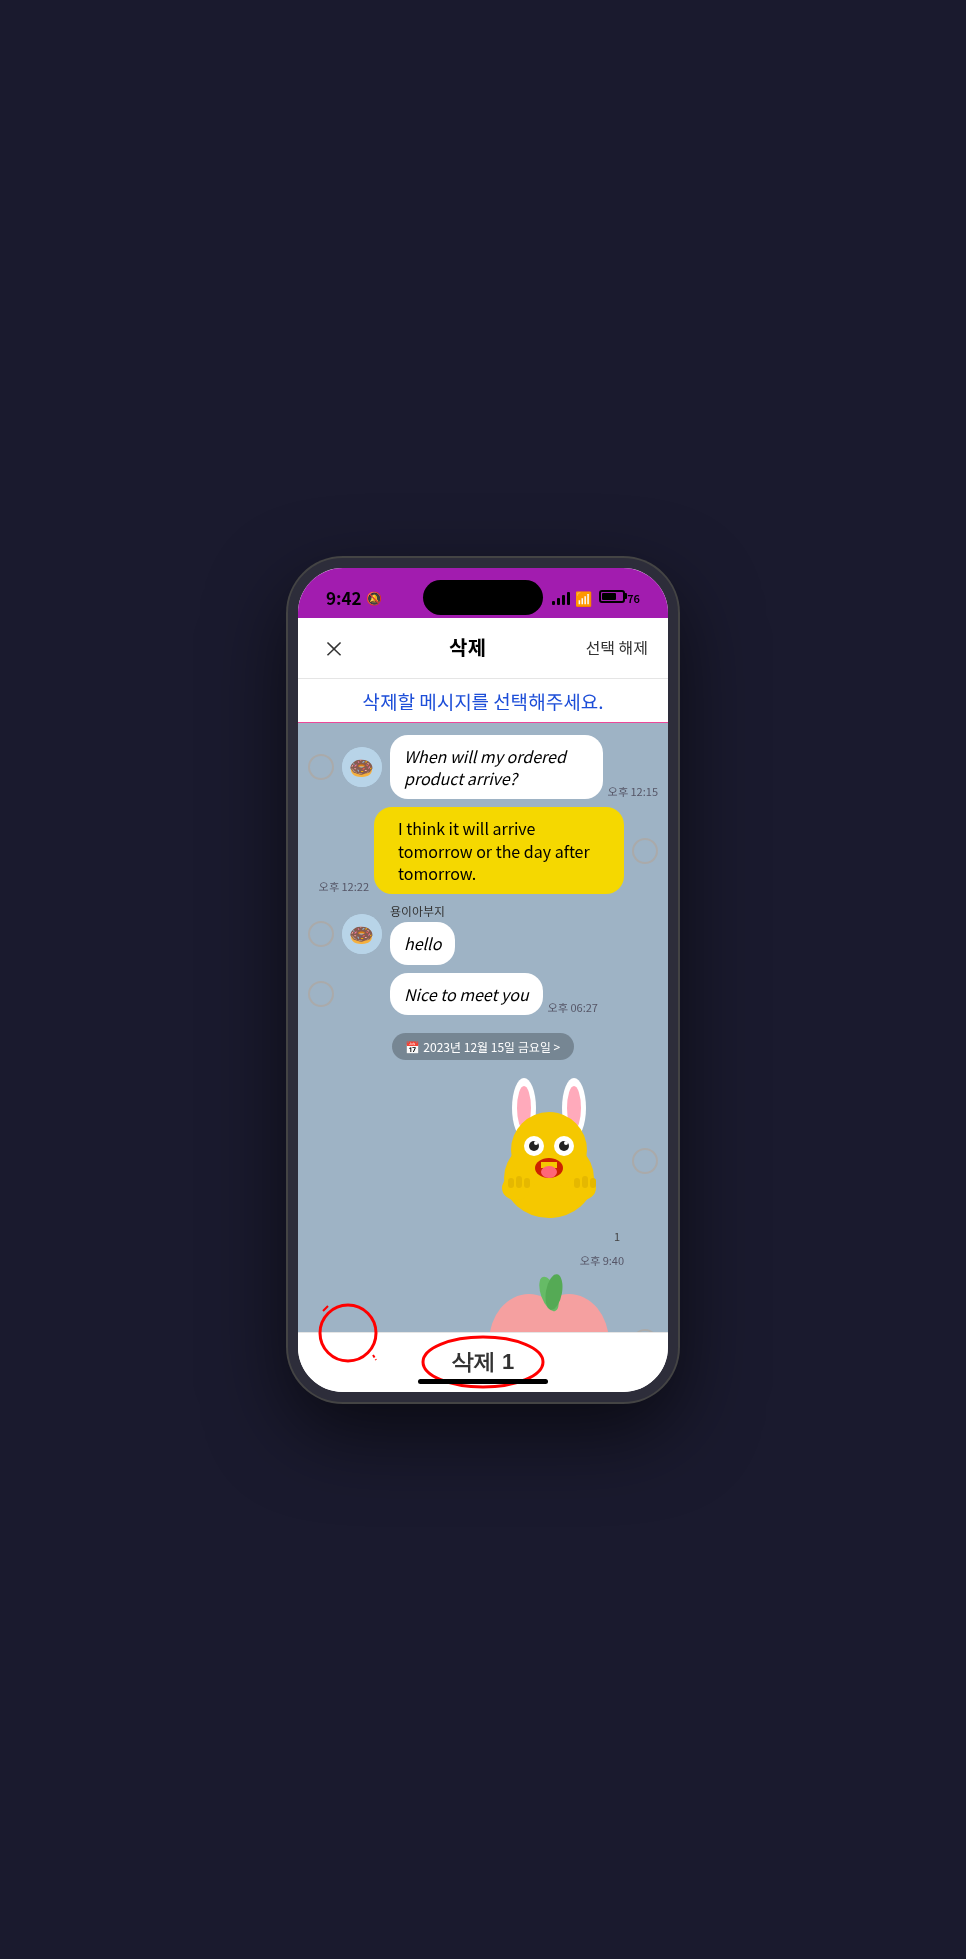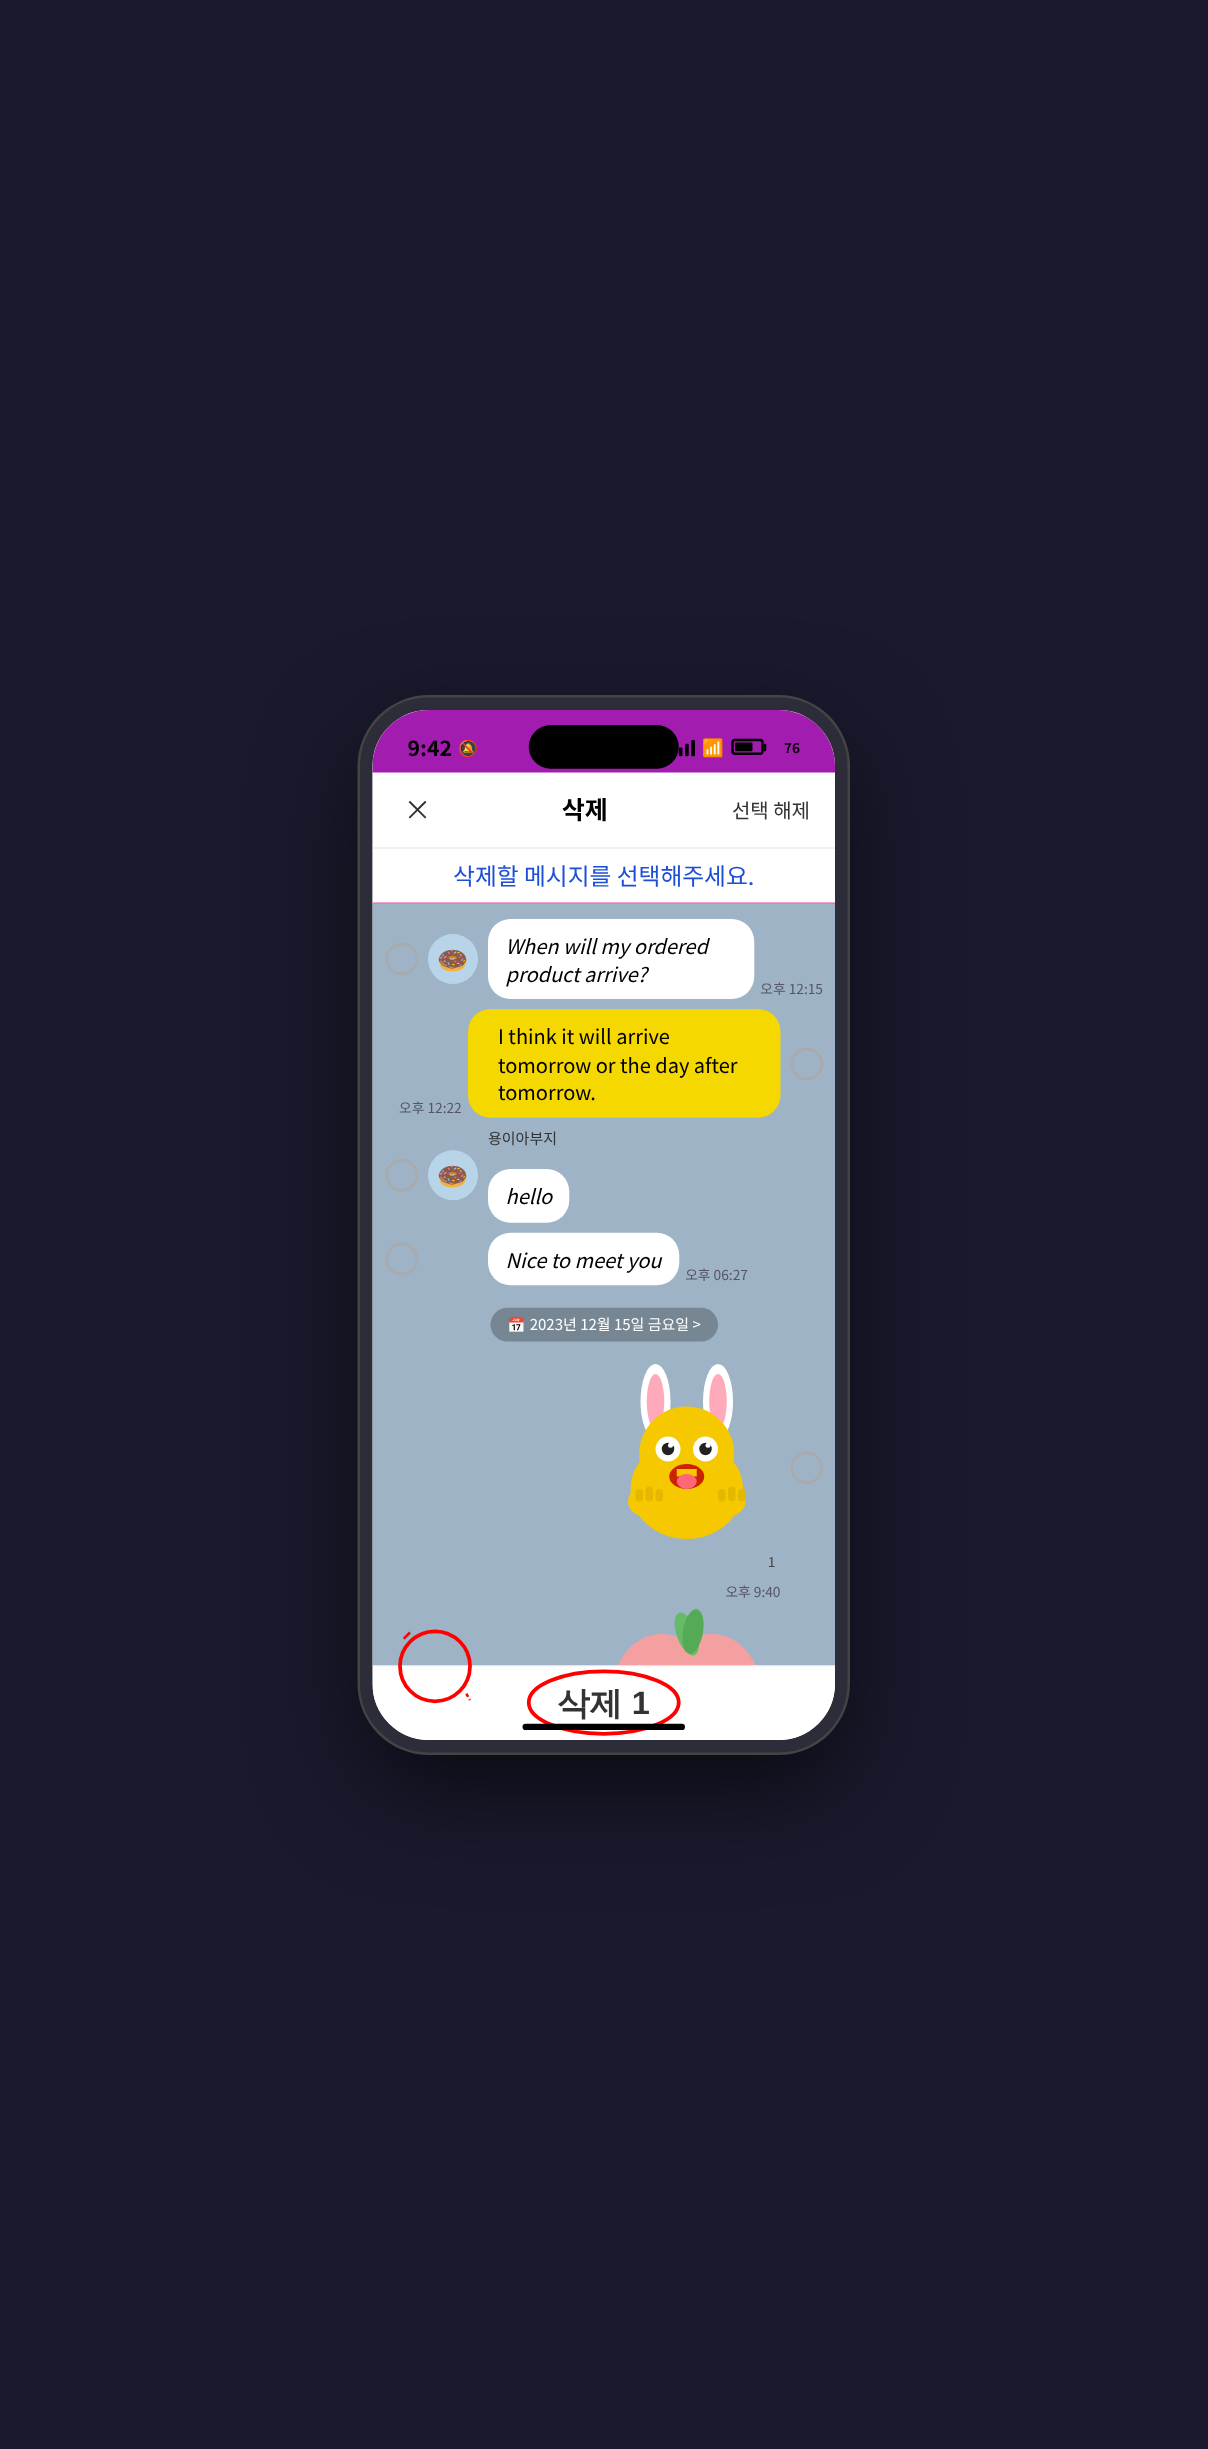--- a/index.html
+++ b/index.html
@@ -62,22 +62,22 @@
       width: 3px;
       border-radius: 1px;
     }
     .signal-bars span:nth-child(1) { height: 4px; }
     .signal-bars span:nth-child(2) { height: 7px; }
     .signal-bars span:nth-child(3) { height: 10px; }
     .signal-bars span:nth-child(4) { height: 13px; }
 
     .battery-icon {
       display: flex;
-      align-items: center;
-      gap: 16px;
+      align-items: flex-start;
+      gap: 2px;
     }
     .battery-body {
       width: 26px;
       height: 13px;
       border: 2px solid #000;
       border-radius: 3px;
       position: relative;
       display: flex;
       align-items: center;
       padding: 1px;
@@ -233,21 +233,21 @@
       align-self: flex-end;
     }
 
     .row-left .time-label {
       align-self: flex-end;
     }
 
     .sender-name {
       font-size: 12px;
       color: #333;
-      margin-bottom: 16px;
+      margin-bottom: 3px;
     }
 
     .sender-group {
       display: flex;
       flex-direction: column;
     }
 
     .msg-group {
       display: flex;
       flex-direction: column;
@@ -285,21 +285,21 @@
       display: flex;
       align-items: center;
       justify-content: center;
       border-top: 1px solid #e5e5e5;
       position: relative;
     }
 
     .delete-button {
       background: transparent;
       border: none;
-      font-size: 26px;
+      font-size: 22px;
       font-weight: 600;
       color: #333;
       cursor: pointer;
       display: flex;
       align-items: center;
       justify-content: center;
       width: 100px;
       height: 40px;
     }
 

